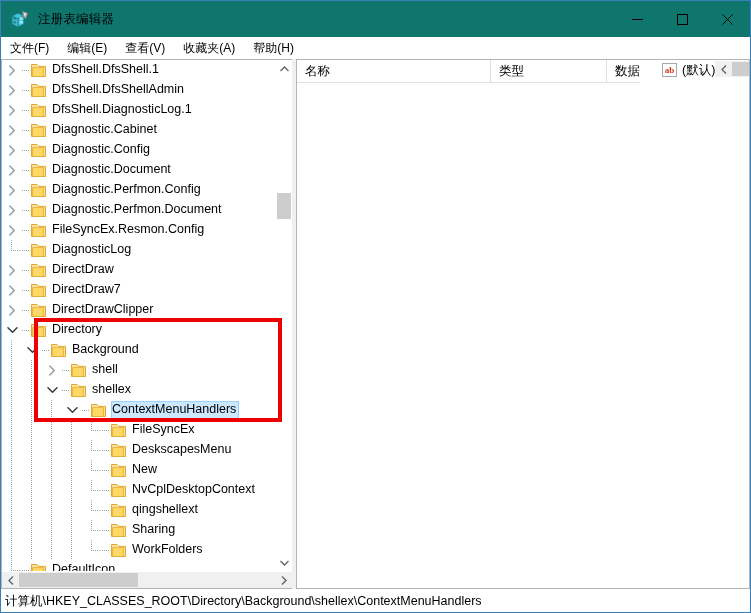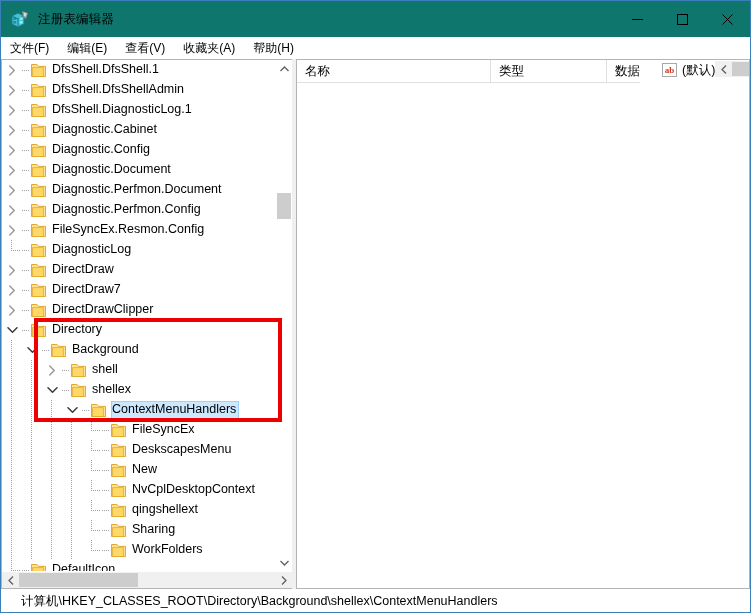--- a/index.html
+++ b/index.html
@@ -289,21 +289,21 @@
     font-family: "Liberation Serif", serif;
     line-height: 1;
   }
 
   
   .statusbar {
     height: 23px;
     min-height: 23px;
     display: flex;
     align-items: center;
-    padding-left: 20px;
+    padding-left: 4px;
     font-size: 12.5px;
     color: #000000;
     background: #ffffff;
     border-top: 1px solid #ffffff;
     white-space: nowrap;
   }
 
   
   .redbox {
     position: absolute;
@@ -449,34 +449,34 @@
               <span class="tw">
                 <svg width="8" height="11" viewBox="0 0 8 11">
                   <path d="M1.8 1 L6.2 5.5 L1.8 10" fill="none" stroke="#9a9a9a" stroke-width="1.5" stroke-linecap="round" stroke-linejoin="round"></path>
                 </svg>
               </span>
               <span class="dashstub"></span>
               <span class="folder"><svg width="17" height="15" viewBox="0 0 17 15">
                   <path d="M1.5 1.5 L7 1.5 L8.6 3.4 L15.5 3.4 L15.5 13.5 L1.5 13.5 Z" fill="#ffe09a" stroke="#e0a930" stroke-width="1"></path>
                   <path d="M2.6 4.6 L13.4 4.6 L13.4 13.5 L2.6 13.5 Z" fill="#ffd966" stroke="#e0a930" stroke-width="0.8"></path>
                 </svg></span>
+              <span class="tree-label">Diagnostic.Perfmon.Config</span>
+            </div>
+            <div class="tree-row">
+              <span class="tw">
+                <svg width="8" height="11" viewBox="0 0 8 11">
+                  <path d="M1.8 1 L6.2 5.5 L1.8 10" fill="none" stroke="#9a9a9a" stroke-width="1.5" stroke-linecap="round" stroke-linejoin="round"></path>
+                </svg>
+              </span>
+              <span class="dashstub"></span>
+              <span class="folder"><svg width="17" height="15" viewBox="0 0 17 15">
+                  <path d="M1.5 1.5 L7 1.5 L8.6 3.4 L15.5 3.4 L15.5 13.5 L1.5 13.5 Z" fill="#ffe09a" stroke="#e0a930" stroke-width="1"></path>
+                  <path d="M2.6 4.6 L13.4 4.6 L13.4 13.5 L2.6 13.5 Z" fill="#ffd966" stroke="#e0a930" stroke-width="0.8"></path>
+                </svg></span>
               <span class="tree-label">Diagnostic.Perfmon.Document</span>
-            </div>
-            <div class="tree-row">
-              <span class="tw">
-                <svg width="8" height="11" viewBox="0 0 8 11">
-                  <path d="M1.8 1 L6.2 5.5 L1.8 10" fill="none" stroke="#9a9a9a" stroke-width="1.5" stroke-linecap="round" stroke-linejoin="round"></path>
-                </svg>
-              </span>
-              <span class="dashstub"></span>
-              <span class="folder"><svg width="17" height="15" viewBox="0 0 17 15">
-                  <path d="M1.5 1.5 L7 1.5 L8.6 3.4 L15.5 3.4 L15.5 13.5 L1.5 13.5 Z" fill="#ffe09a" stroke="#e0a930" stroke-width="1"></path>
-                  <path d="M2.6 4.6 L13.4 4.6 L13.4 13.5 L2.6 13.5 Z" fill="#ffd966" stroke="#e0a930" stroke-width="0.8"></path>
-                </svg></span>
-              <span class="tree-label">Diagnostic.Perfmon.Config</span>
             </div>
             <div class="tree-row">
               <span class="tw">
                 <svg width="8" height="11" viewBox="0 0 8 11">
                   <path d="M1.8 1 L6.2 5.5 L1.8 10" fill="none" stroke="#9a9a9a" stroke-width="1.5" stroke-linecap="round" stroke-linejoin="round"></path>
                 </svg>
               </span>
               <span class="dashstub"></span>
               <span class="folder"><svg width="17" height="15" viewBox="0 0 17 15">
                   <path d="M1.5 1.5 L7 1.5 L8.6 3.4 L15.5 3.4 L15.5 13.5 L1.5 13.5 Z" fill="#ffe09a" stroke="#e0a930" stroke-width="1"></path>

